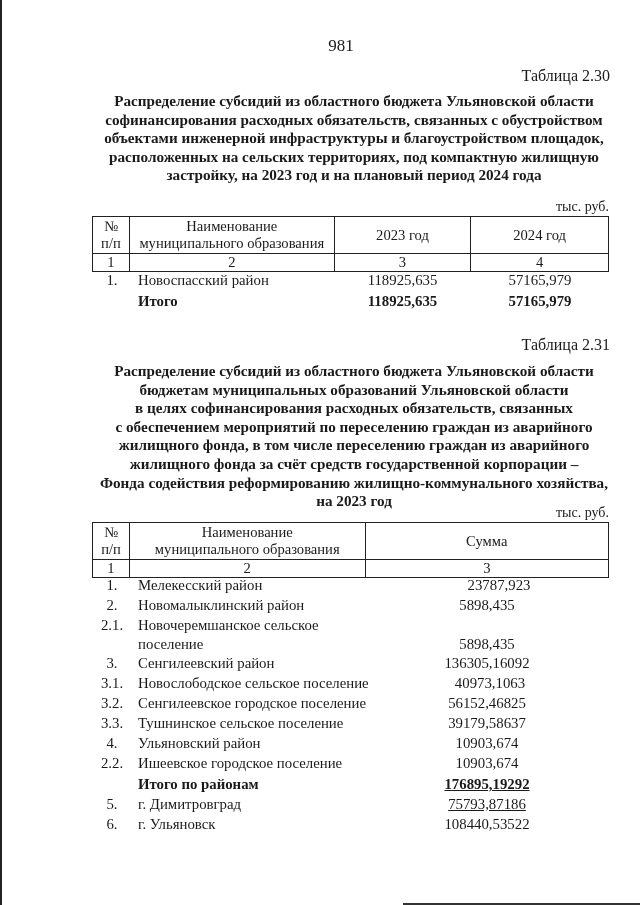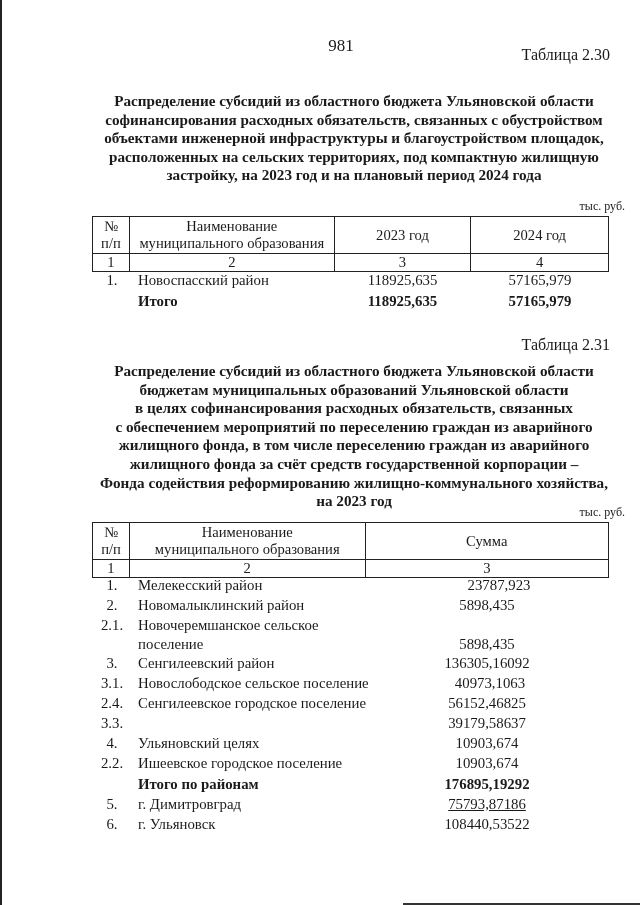--- a/index.html
+++ b/index.html
@@ -9,42 +9,42 @@
     color: #1a1a1a;
   }
   .left-edge { position: absolute; left: 0; top: 0; width: 2px; height: 905px; background: #222; }
   .bottom-edge { position: absolute; left: 403px; bottom: 0; width: 237px; height: 2px; background: #333; }
   .page-number { position: absolute; top: 36px; left: 0; width: 100%; text-align: center; font-size: 17px; padding-left: 42px; box-sizing: border-box; }
   .table-label { position: absolute; right: 30px; font-size: 16px; }
   .title {
     position: absolute; left: 96px; width: 516px; text-align: center;
     font-weight: bold; font-size: 15.2px; line-height: 18.6px;
   }
-  .units { position: absolute; right: 15px; font-size: 12px; }
+  .units { position: absolute; right: 31px; font-size: 14px; }
   table.grid {
     position: absolute; left: 92px; width: 517px; border-collapse: collapse;
     font-size: 14.6px;
   }
   table.grid td { border: 1px solid #222; text-align: center; padding: 0; line-height: 17px; }
   .rows { position: absolute; left: 92px; width: 517px; font-size: 14.8px; }
   .row { position: absolute; left: 0; width: 517px; height: 20px; }
   .row .num { position: absolute; left: 0; width: 40px; text-align: center; }
   .row .name { position: absolute; left: 46px; }
   .row .v1, .row .v2 { position: absolute; text-align: center; }
   .bold { font-weight: bold; }
 </style>
 </head>
 <body>
 
 <div class="left-edge"></div>
 <div class="bottom-edge"></div>
 
 <div class="page-number">981</div>
 
-<div class="table-label" style="top:46px;">Таблица 2.30</div>
+<div class="table-label" style="top:67px;">Таблица 2.30</div>
 
 <div class="title" style="top:92px;">
   <div>Распределение субсидий из областного бюджета Ульяновской области</div>
   <div>софинансирования расходных обязательств, связанных с обустройством</div>
   <div>объектами инженерной инфраструктуры и благоустройством площадок,</div>
   <div>расположенных на сельских территориях, под компактную жилищную</div>
   <div>застройку, на 2023 год и на плановый период 2024 года</div>
 </div>
 
 <div class="units" style="top:199px;">тыс. руб.</div>
@@ -155,42 +155,43 @@
     <span class="num">3.</span>
     <span class="name">Сенгилеевский район</span>
     <span class="v1" style="left:273px;width:244px;">136305,16092</span>
   </div>
   <div class="row" style="top:98px;text-decoration:underline;">
     <span class="num">3.1.</span>
     <span class="name">Новослободское сельское поселение</span>
     <span class="v1" style="left:276px;width:244px;">40973,1063</span>
   </div>
   <div class="row" style="top:118px;">
-    <span class="num">2.4.</span>
+    <span class="num">3.2.</span>
     <span class="name">Сенгилеевское городское поселение</span>
     <span class="v1" style="left:273px;width:244px;">56152,46825</span>
   </div>
   <div class="row" style="top:138px;">
     <span class="num">3.3.</span>
+    <span class="name">Тушнинское сельское поселение</span>
     <span class="v1" style="left:273px;width:244px;">39179,58637</span>
   </div>
   <div class="row" style="top:158px;">
     <span class="num">4.</span>
-    <span class="name">Ульяновский целях</span>
+    <span class="name">Ульяновский район</span>
     <span class="v1" style="left:273px;width:244px;">10903,674</span>
   </div>
   <div class="row" style="top:178px;">
     <span class="num">2.2.</span>
     <span class="name">Ишеевское городское поселение</span>
     <span class="v1" style="left:273px;width:244px;">10903,674</span>
   </div>
   <div class="row bold" style="top:199px;">
     <span class="num"></span>
     <span class="name">Итого по районам</span>
-    <span class="v1" style="left:273px;width:244px;">176895,19292</span>
+    <span class="v1" style="left:273px;width:244px;text-decoration:underline;">176895,19292</span>
   </div>
   <div class="row" style="top:219px;">
     <span class="num">5.</span>
     <span class="name">г. Димитровград</span>
     <span class="v1" style="left:273px;width:244px;text-decoration:underline;">75793,87186</span>
   </div>
   <div class="row" style="top:239px;">
     <span class="num">6.</span>
     <span class="name">г. Ульяновск</span>
     <span class="v1" style="left:273px;width:244px;">108440,53522</span>

